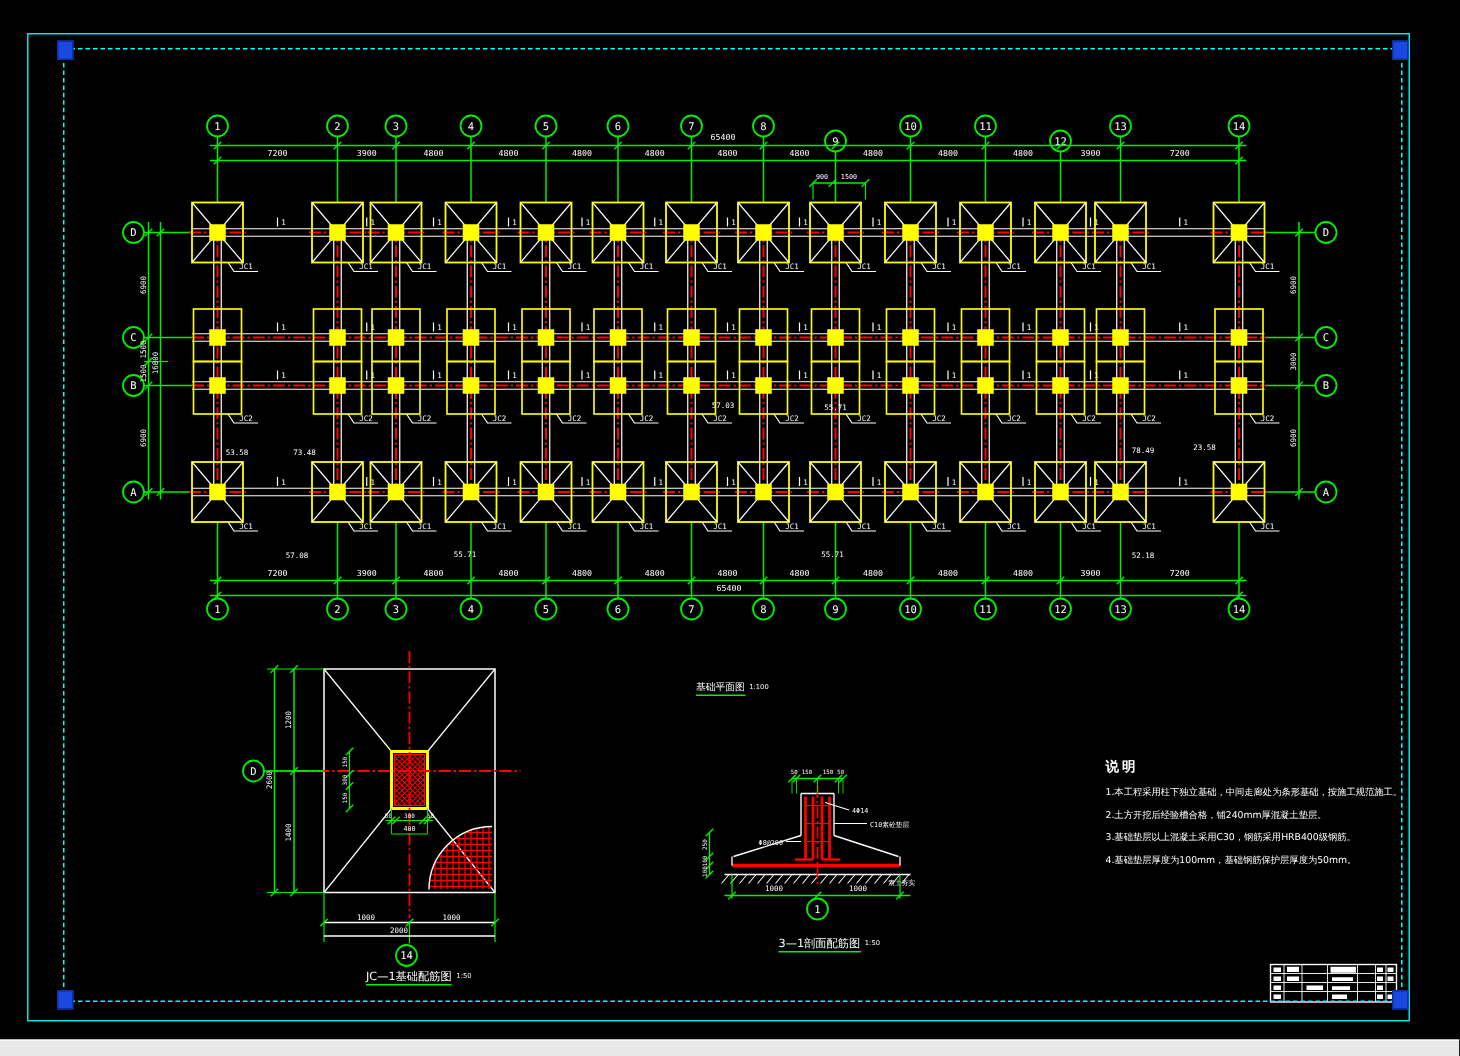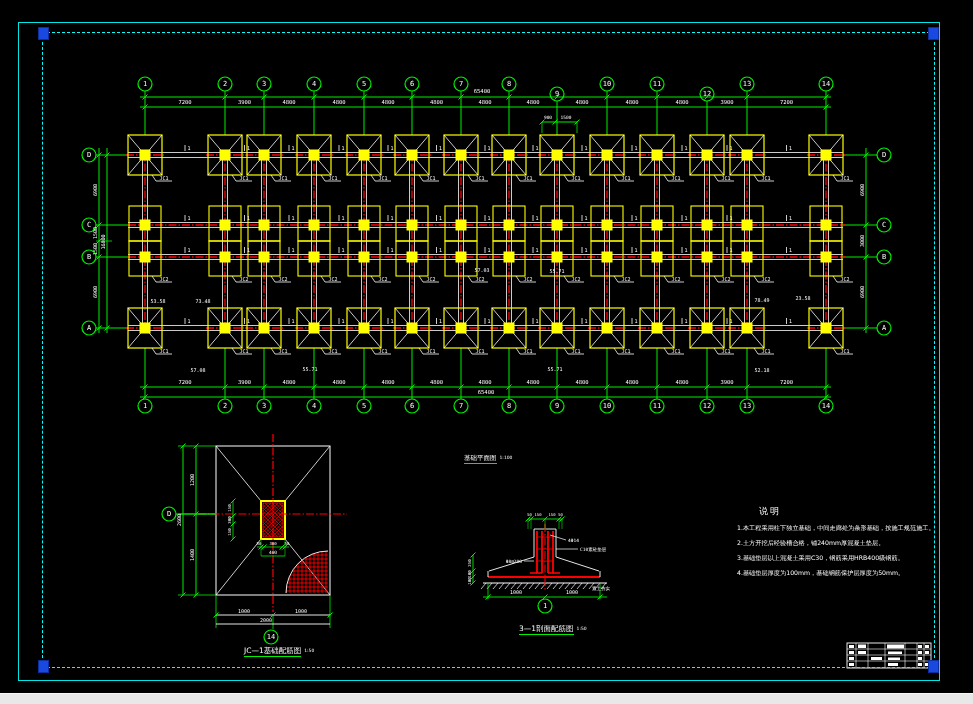--- a/index.html
+++ b/index.html
@@ -13,21 +13,21 @@
   .taskbar{position:absolute;left:0;top:693px;width:973px;height:11px;background:#e8e8e8;
            border-top:1px solid #f7f7f7;}
   svg.draw{position:absolute;left:0;top:0;}
   .dtitle{position:absolute;color:#fff;white-space:nowrap;}
   .dtitle .t{border-bottom:1.5px solid #00f000;padding-bottom:1px;}
   .dtitle .sc{font-size:4.5px;margin-left:3px;vertical-align:1px;}
   .plan-title{left:464px;top:454px;font-size:6.5px;}
   .detail-title{left:244px;top:646px;font-size:7.5px;}
   .section-title{left:519px;top:624px;font-size:7.5px;}
   .notes{position:absolute;left:737px;top:505px;color:#fff;}
-  .notes .heading{font-size:9px;font-weight:normal;letter-spacing:2px;margin-left:22px;}
+  .notes .heading{font-size:9px;font-weight:bold;letter-spacing:2px;}
   .notes .line{font-size:6.2px;margin-top:6px;white-space:nowrap;}
 </style>
 </head>
 <body>
 
 <div class="screen">
 
   <svg class="draw" id="drawing" width="973" height="704" viewBox="0 0 973 704">
       <g>
         <line x1="145" y1="91" x2="145" y2="135" stroke="#00f000" stroke-width="1"></line>

